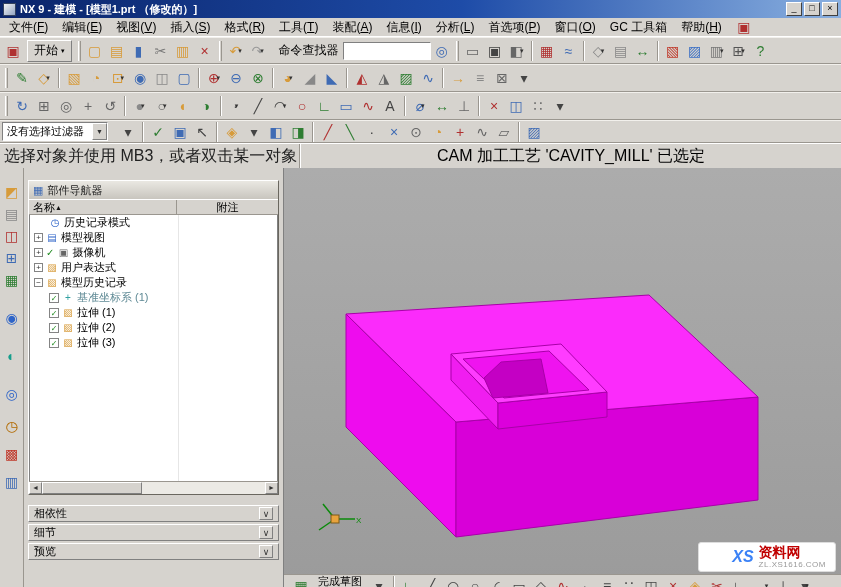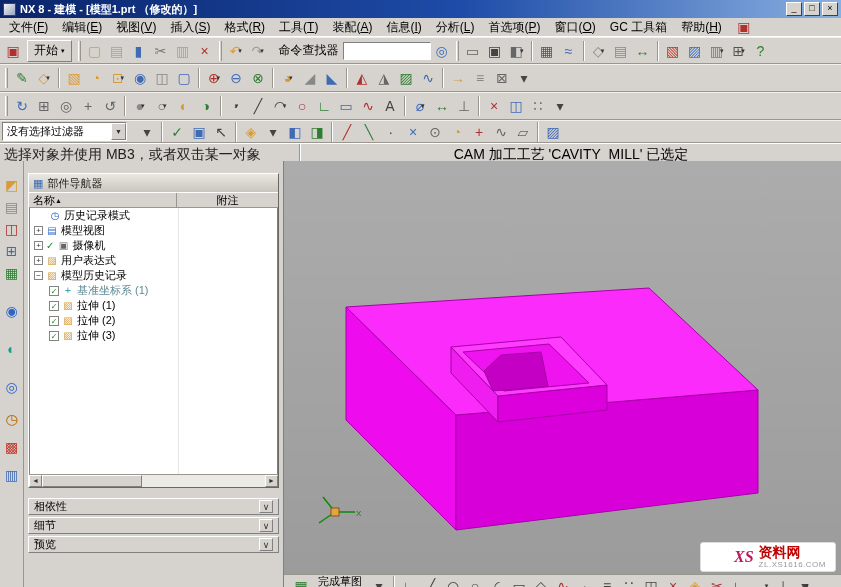--- a/index.html
+++ b/index.html
@@ -27,25 +27,25 @@
 .tbi .dd{font-size:7px;color:#333;margin-left:-3px;}
 .sep{width:2px;height:20px;border-left:1px solid #9a968f;border-right:1px solid #fff;margin:0 3px;flex:0 0 auto;}
 .grip{width:3px;height:20px;border-left:1px solid #fff;border-right:1px solid #9a968f;margin:0 3px;flex:0 0 auto;}
 .startbtn{height:22px;display:inline-flex;align-items:center;gap:3px;background:#d6d3ce;border:1px solid;border-color:#fff #808080 #808080 #fff;padding:0 6px;font-size:12px;font-family:inherit;margin:0 3px;}
 .startbtn .dd{font-size:7px;}
 .finder-label{margin:0 4px 0 10px;white-space:nowrap;}
 .finder-input{width:88px;height:18px;border:1px solid;border-color:#808080 #fff #fff #808080;background:#fff;font-size:11px;padding:0 3px;font-family:inherit;}
 
 
 .combo{height:19px;display:inline-flex;align-items:center;background:#fff;border:1px solid;border-color:#808080 #fff #fff #808080;margin-right:9px;flex:0 0 auto;}
-.combo-text{width:108px;padding:0 4px;font-size:11px;white-space:nowrap;overflow:hidden;}
+.combo-text{width:89px;padding:0 4px;font-size:11px;white-space:nowrap;overflow:hidden;}
 .combo-btn{width:15px;height:17px;background:#d6d3ce;border:1px solid;border-color:#fff #808080 #808080 #fff;font-size:7px;display:flex;align-items:center;justify-content:center;color:#333;}
 
 
-.promptbar{height:18px;flex:0 0 auto;display:flex;background:#d6d3ce;border-top:1px solid #fff;font-size:14px;justify-content:space-between;}
+.promptbar{height:25px;flex:0 0 auto;display:flex;background:#d6d3ce;border-top:1px solid #fff;font-size:16px;justify-content:space-between;}
 .cue{width:300px;padding:2px 4px;white-space:nowrap;overflow:hidden;color:#222;border-right:1px solid #9a968f;}
 .stat{flex:1;padding:2px 4px;white-space:nowrap;text-align:center;border-left:1px solid #fff;color:#000;}
 
 
 .main{flex:1;display:flex;min-height:0;}
 .rail{width:24px;background:#d6d3ce;border-right:1px solid #9a968f;display:flex;flex-direction:column;align-items:center;padding-top:12px;flex:0 0 auto;}
 .rail .tbi{width:20px;height:20px;margin-top:2px;}
 .panelcol{width:259px;flex:0 0 auto;background:#d6d3ce;padding:12px 4px 0 4px;display:flex;flex-direction:column;}
 .panel{border:1px solid;border-color:#fff #6a675f #6a675f #fff;background:#d6d3ce;}
 .panel-title{height:18px;display:flex;align-items:center;gap:4px;padding:0 4px;background:linear-gradient(#eae8e2,#c8c5be);font-size:11px;color:#222;}
@@ -76,33 +76,33 @@
 .viewport{flex:1;position:relative;background:linear-gradient(#acacac,#9b9b9b);overflow:hidden;border-left:1px solid #808080;}
 .modelsvg{position:absolute;left:0;top:0;width:558px;height:426px;}
 .mp{stroke:#a800a8;stroke-width:1;stroke-linejoin:round;}
 .triad{position:absolute;left:25px;top:330px;}
 .bottombar{position:absolute;left:0;right:0;bottom:0;height:13px;background:#d6d3ce;border-top:1px solid #9a968f;display:flex;align-items:flex-start;overflow:hidden;padding-left:6px;}
 .bottombar .tbi{height:22px;}
 .fs{font-size:11px;line-height:13px;margin:0 6px;white-space:nowrap;}
 
 
 .watermark{position:absolute;right:5px;bottom:15px;background:#fff;border:1px solid #ddd;border-radius:3px;display:flex;align-items:center;padding:2px 9px 2px 5px;gap:5px;}
-.wm-logo{color:#be185d;font-family:Liberation Serif, serif;font-style:italic;font-weight:bold;font-size:16px;line-height:1;margin-left:28px;}
+.wm-logo{color:#3b82f6;font-family:Liberation Sans, sans-serif;font-style:italic;font-weight:bold;font-size:16px;line-height:1;margin-left:28px;}
 .wm-col{display:flex;flex-direction:column;align-items:flex-start;}
 .wm-title{color:#c00000;font-weight:bold;font-size:14px;line-height:15px;}
 .wm-sub{color:#999;font-size:8px;letter-spacing:.5px;line-height:9px;}
 </style>
 </head>
 <body>
 
 <div class="app">
 
   <div class="titlebar">
     <span class="tlogo"></span>
-    <span>NX 8 - 建模 - [模型1.prt （修改的）]</span>
+    <span>NX 9 - 建模 - [模型1.prt （修改的）]</span>
     <div class="wctl">
       <span class="wbtn">_</span>
       <span class="wbtn">□</span>
       <span class="wbtn">×</span>
     </div>
   </div>
 
   <div class="menubar">
     <span><span class="mi">文件(<u>F</u>)</span><span class="mi">编辑(<u>E</u>)</span><span class="mi">视图(<u>V</u>)</span><span class="mi">插入(<u>S</u>)</span><span class="mi">格式(<u>R</u>)</span><span class="mi">工具(<u>T</u>)</span><span class="mi">装配(<u>A</u>)</span><span class="mi">信息(<u>I</u>)</span><span class="mi">分析(<u>L</u>)</span><span class="mi">首选项(<u>P</u>)</span><span class="mi">窗口(<u>O</u>)</span><span class="mi">GC 工具箱</span><span class="mi">帮助(<u>H</u>)</span></span>
     <span class="menuend icons">

